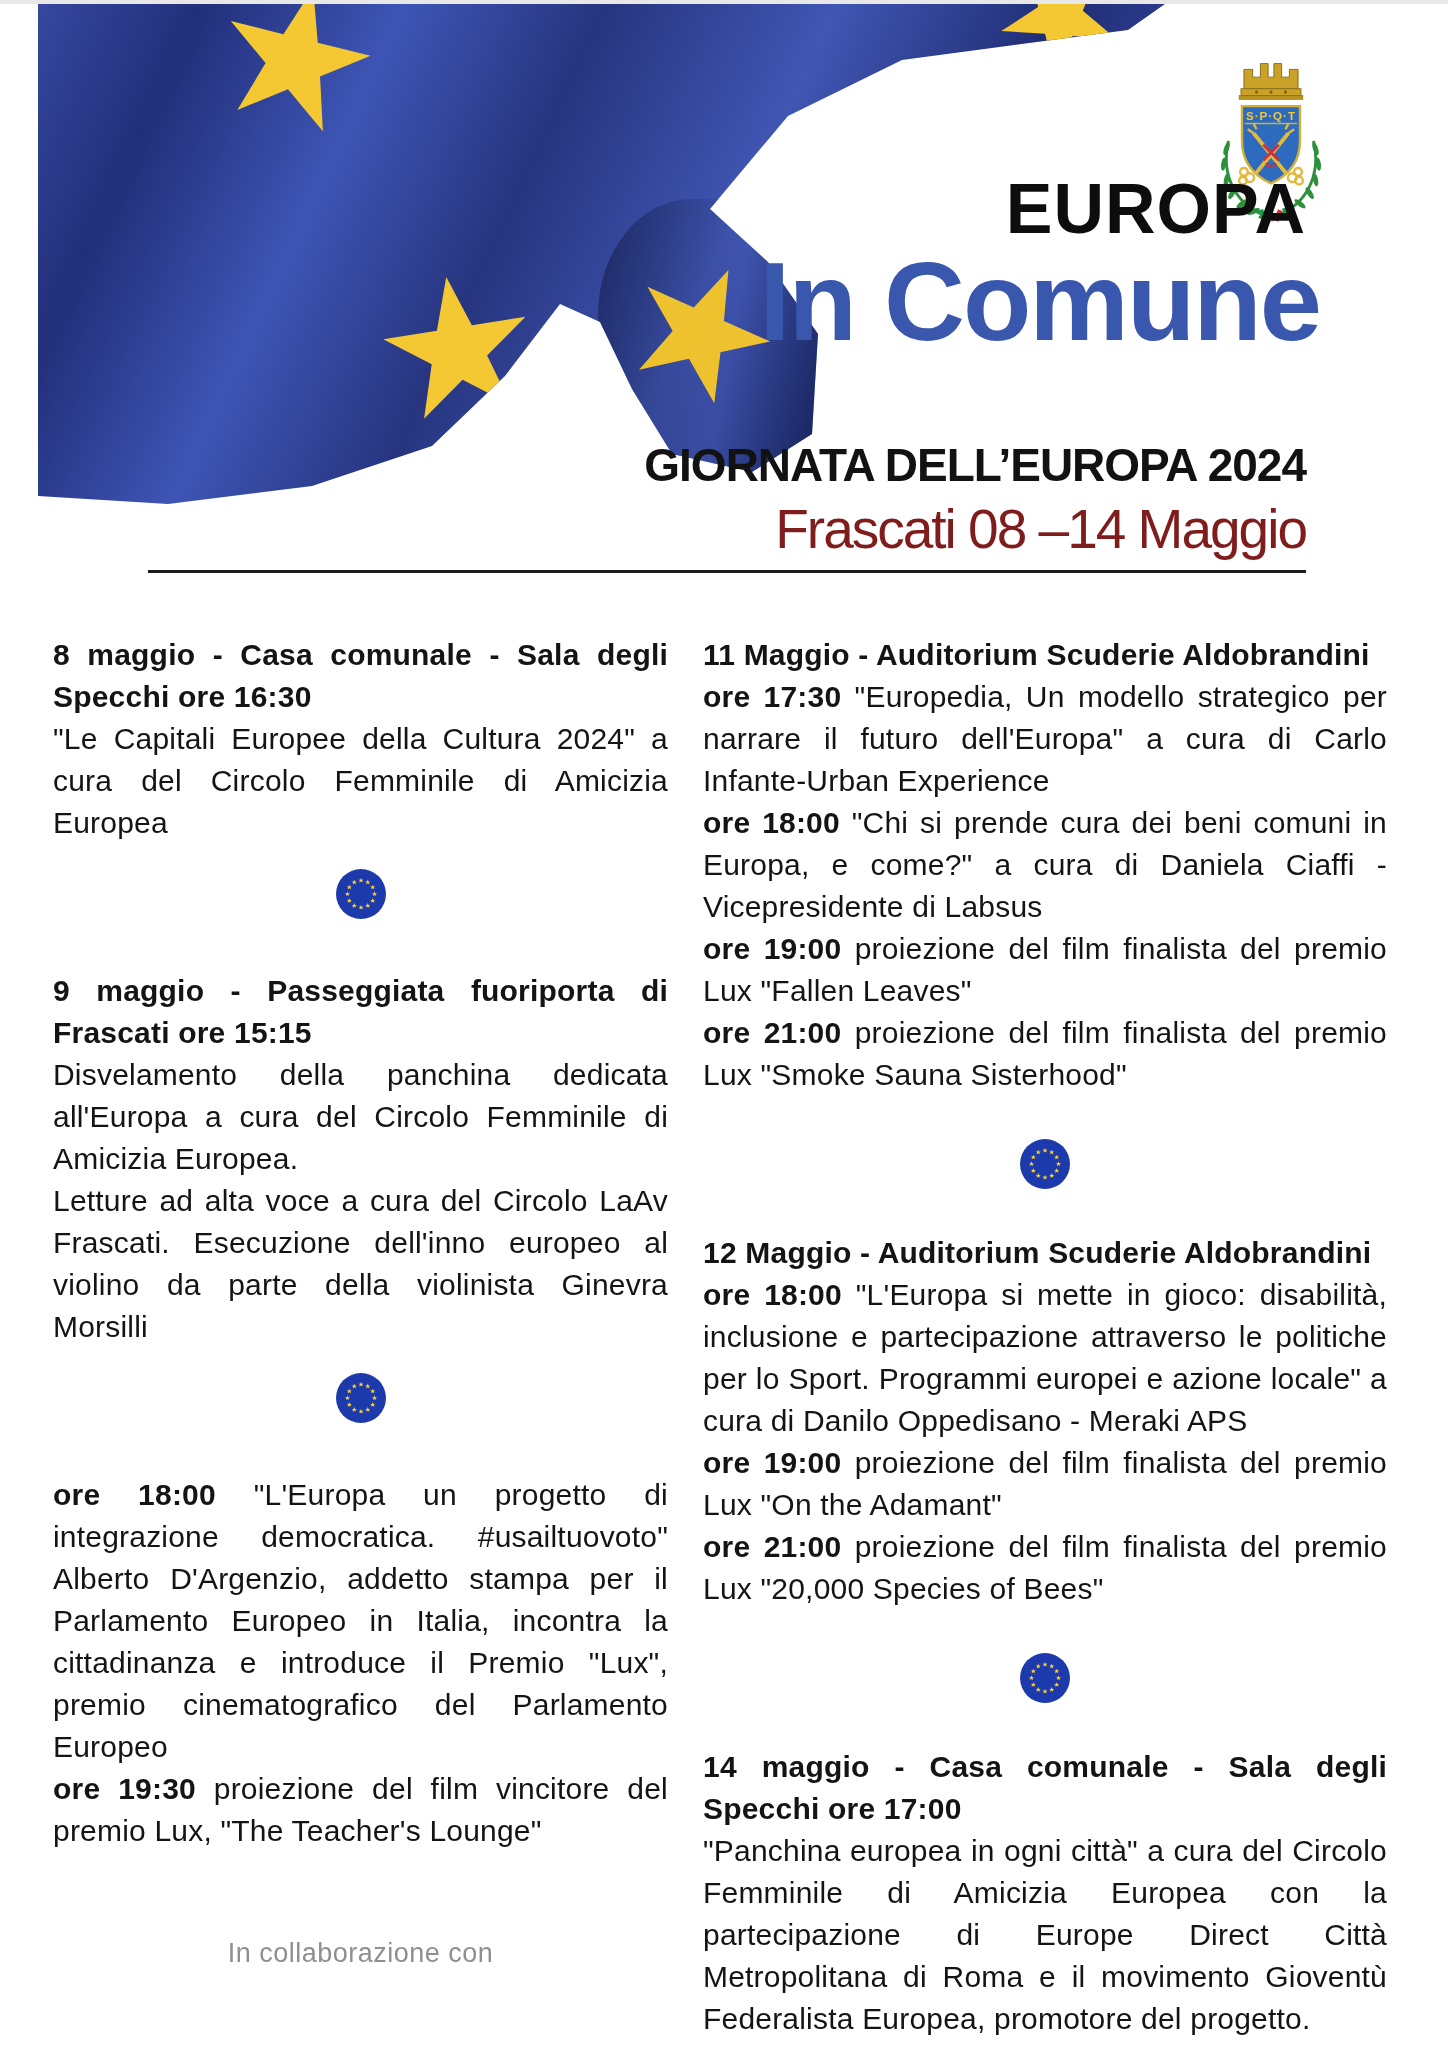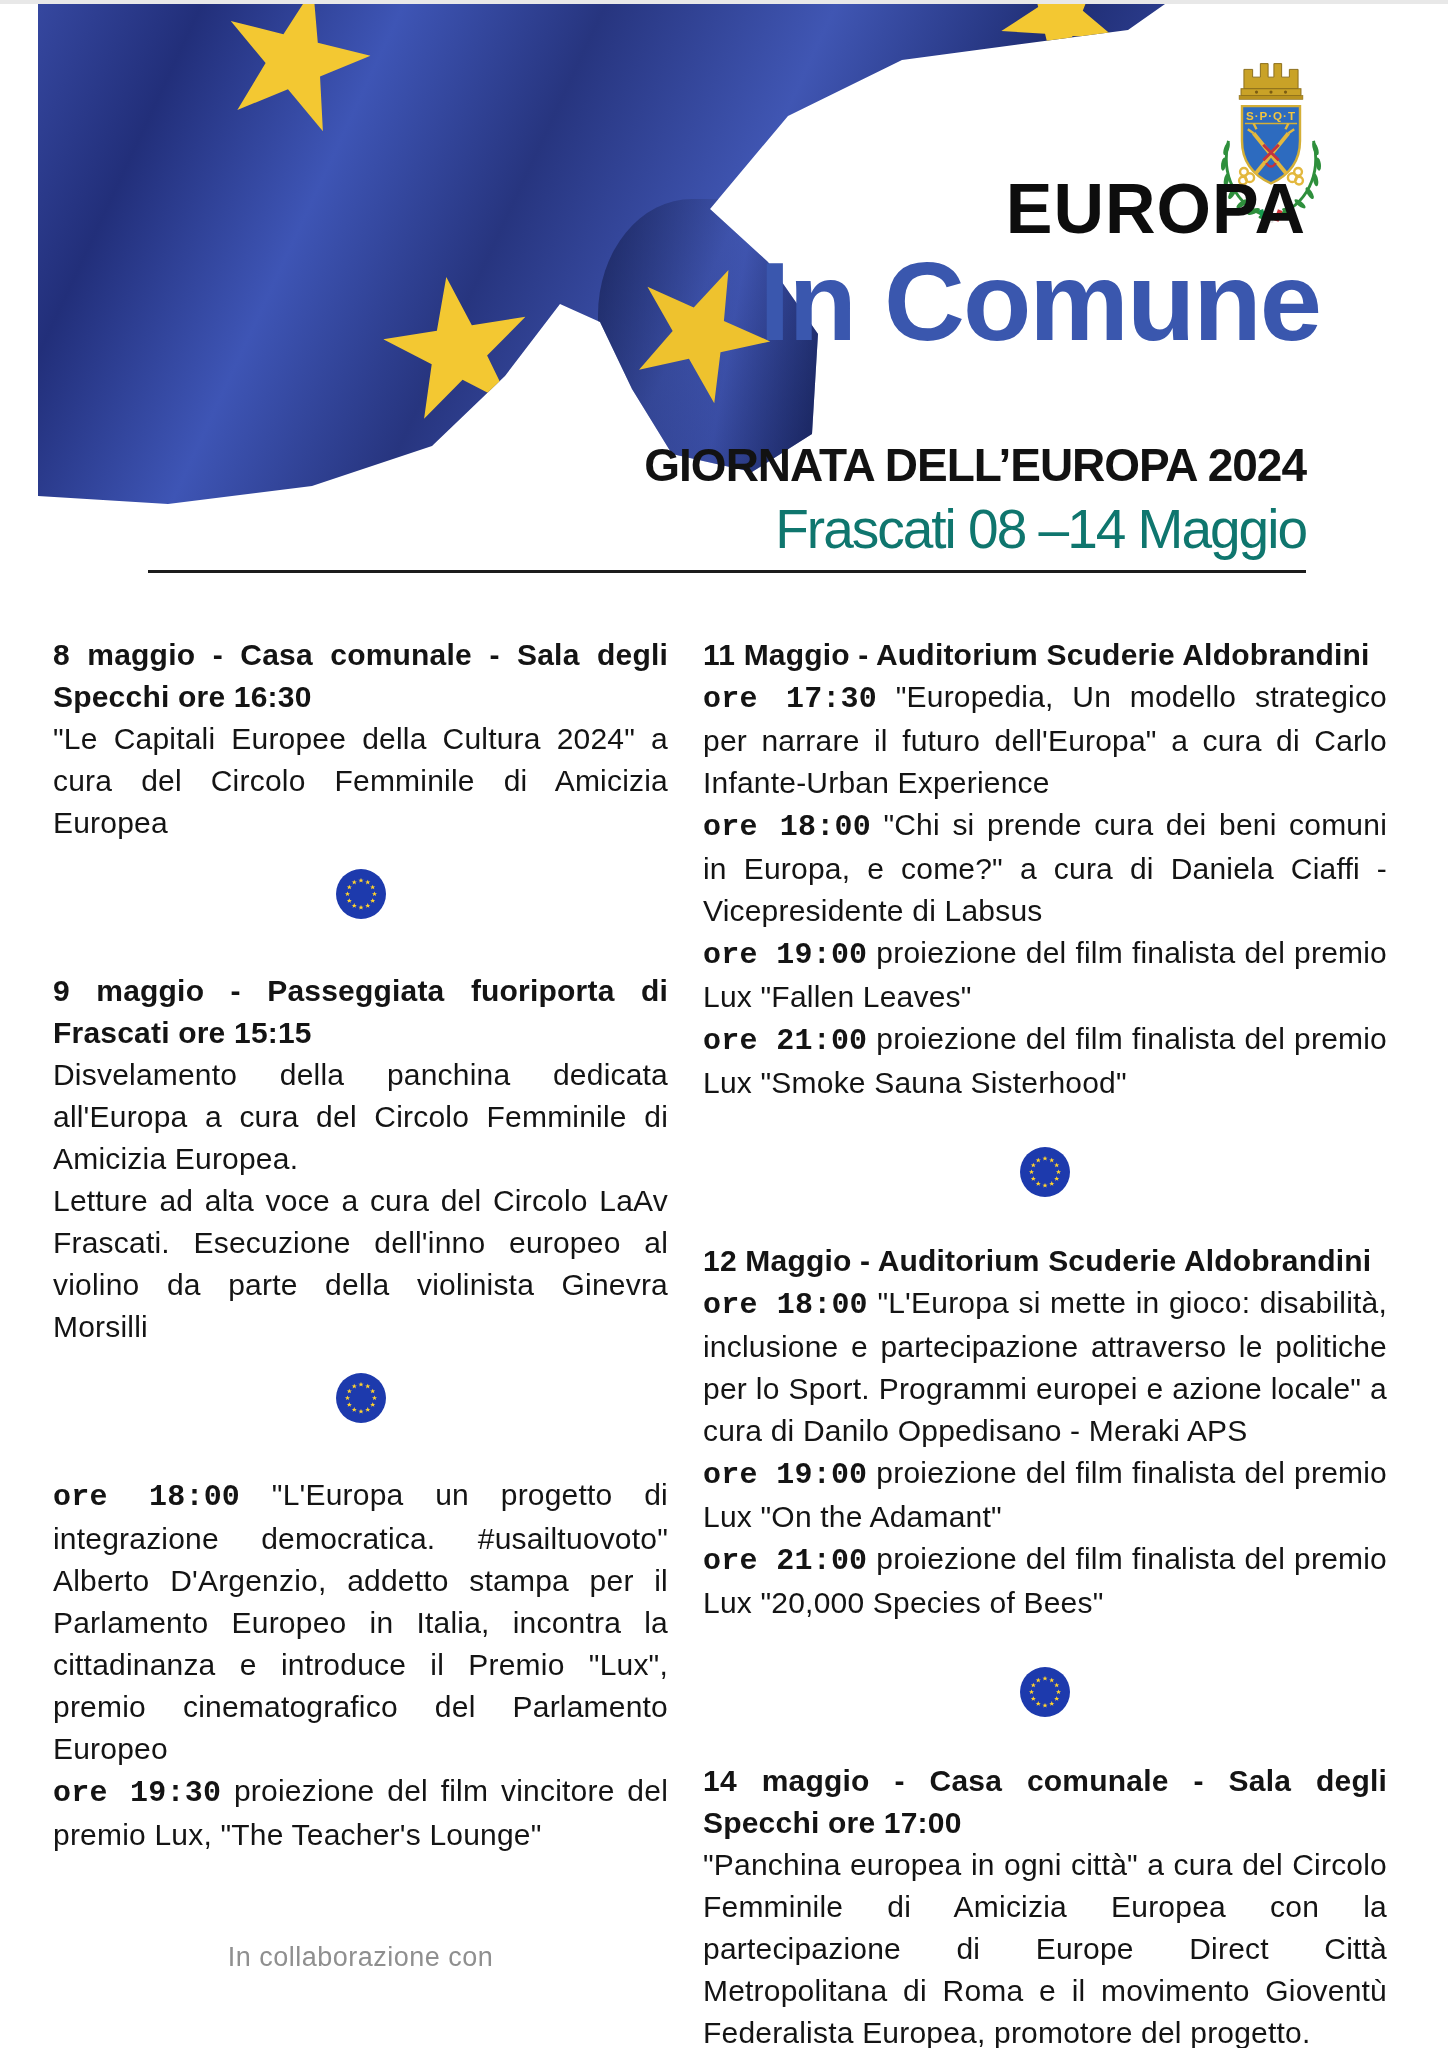--- a/index.html
+++ b/index.html
@@ -36,30 +36,30 @@
   .h-comune{
     position:absolute; right:128px; top:242px; font-size:112px; font-weight:600;
     color:#3a57ae; line-height:1; letter-spacing:-2px; text-align:right;
   }
   .h-giornata{
     position:absolute; right:142px; top:438px; font-size:46px; font-weight:800;
     letter-spacing:-1px; color:#121212; line-height:1; 
   }
   .h-frascati{
     position:absolute; right:142px; top:498px; font-size:55px; font-weight:400;
-    letter-spacing:-2px; color:#0f766e; line-height:1; text-align:right;
+    letter-spacing:-2px; color:#7f1d1d; line-height:1; text-align:right;
   }
   .h-rule{position:absolute; left:148px; top:566px; width:1158px; height:3px; background:#1c1c1c;}
   
   .col{position:absolute; top:630px; font-size:30px; line-height:42px; text-align:justify; letter-spacing:.2px;}
   .col-left{left:53px;  width:615px;}
   .col-right{left:703px; width:684px;}
   .ev-title{margin:0; font-size:30px; line-height:42px; font-weight:700; text-align:justify;}
   .ev-p{margin:0;}
-  .ore{font-weight:700;font-family:Liberation Mono, monospace;}
+  .ore{font-weight:700;}
   .sep{text-align:center; margin:24px 0 50px 0;}
   .col-right .sep{margin:42px 0 42px 0;}
   .sep svg{display:inline-block; vertical-align:middle;}
   
   .footer{margin-top:80px; text-align:center;}
   .collab{font-size:27px; color:#8f8f8f; letter-spacing:.5px; text-align:center;}
 </style>
 </head>
 <body>
 

